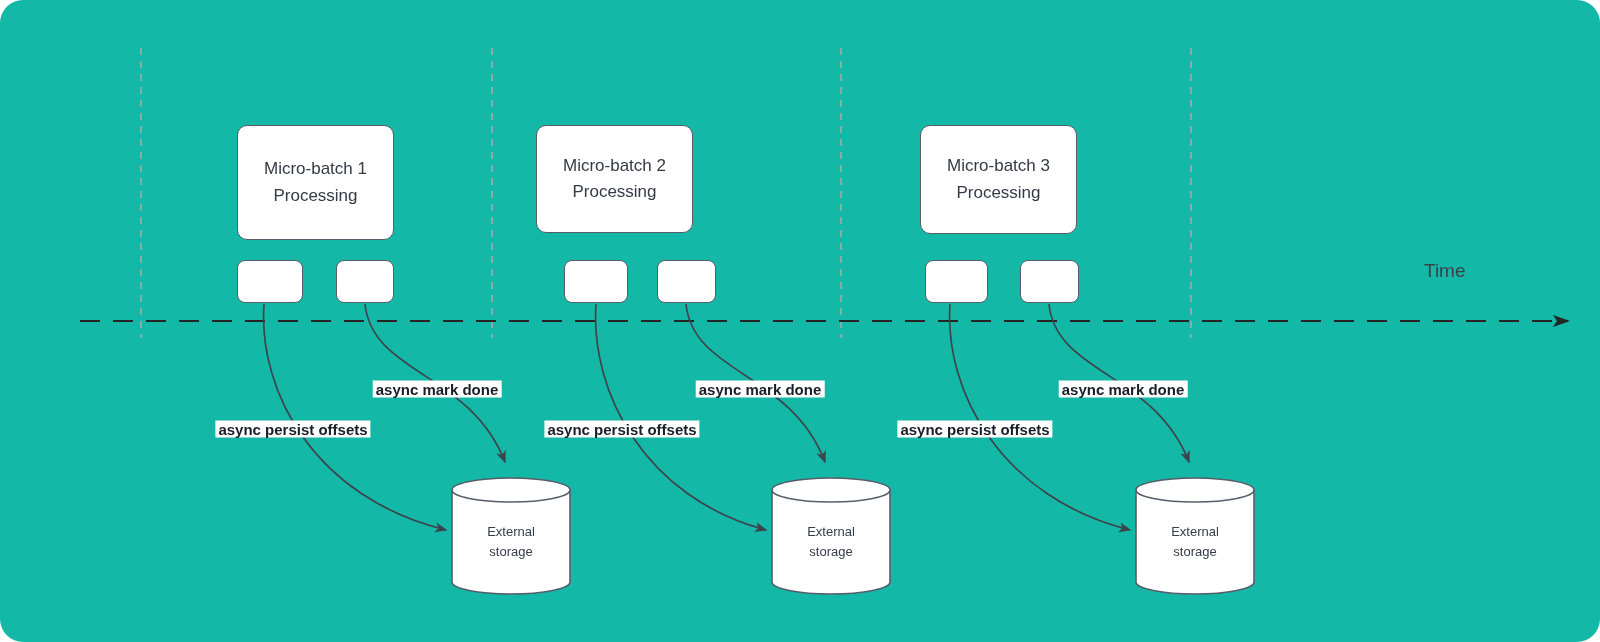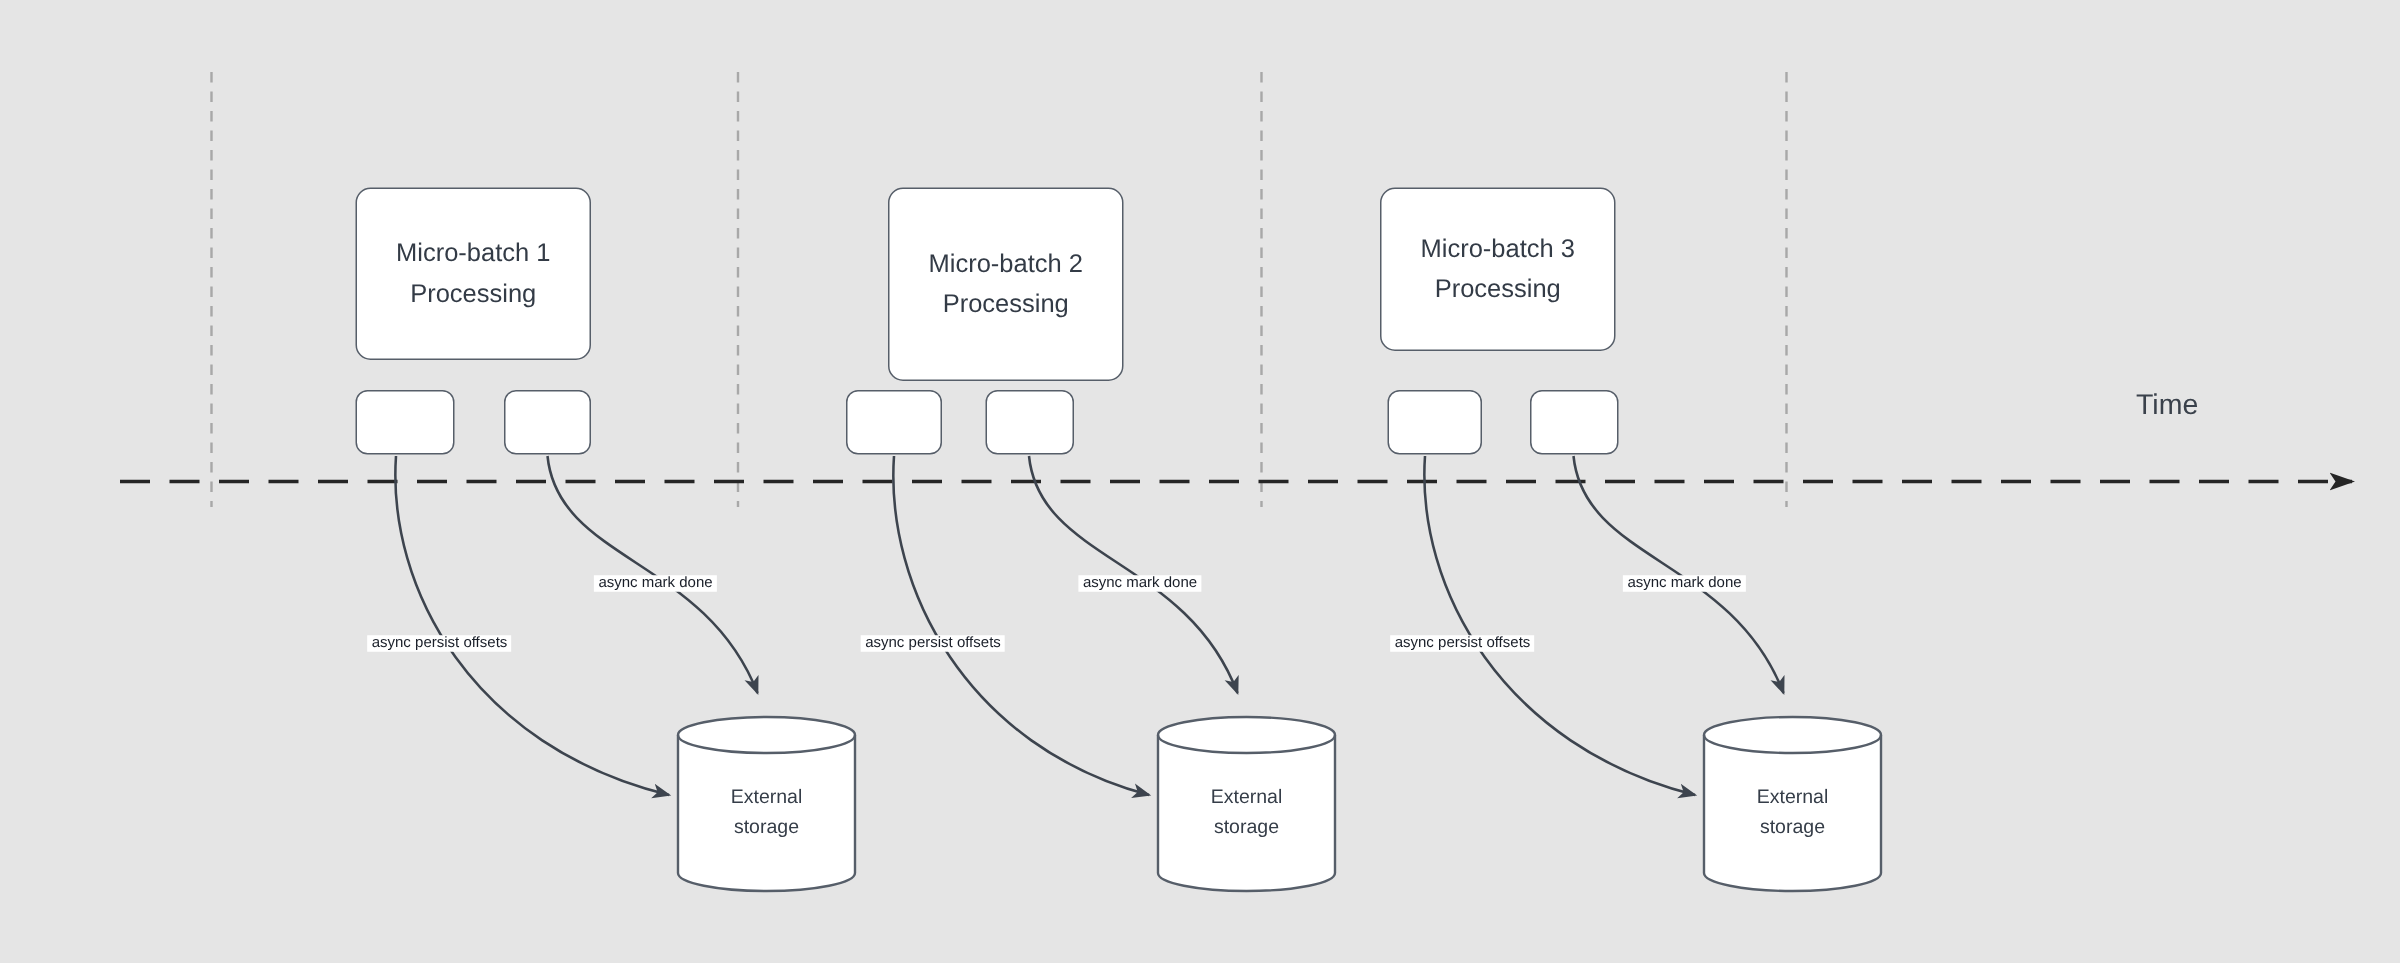--- a/index.html
+++ b/index.html
@@ -1,21 +1,22 @@
 <!DOCTYPE html>
 <html><head>
 <meta charset="utf-8">
 <style>
   html,body{margin:0;padding:0;background:#ffffff;}
   #canvas{
     position:relative;
     width:1600px;height:642px;
-    background:#e5e5e5;
+    background:#14b8a6;
     font-family:"Liberation Sans", sans-serif;
     overflow:hidden;
+    border-radius:23px;
   }
   #wires{position:absolute;left:0;top:0;width:1600px;height:642px;}
 
   .proc-box{
     position:absolute;
     box-sizing:border-box;
     border:1.6px solid #565e69;
     border-radius:10px;
     background:#ffffff;
     display:flex;align-items:center;justify-content:center;
@@ -29,21 +30,21 @@
     position:absolute;
     box-sizing:border-box;
     border:1.6px solid #565e69;
     border-radius:8px;
     background:#ffffff;
     z-index:2;
   }
   .arrow-label{
     position:absolute;
     transform:translate(-50%,-50%);
-    font-size:10px;font-weight:normal;
+    font-size:15px;font-weight:bold;
     color:#191e28;
     background:#ffffff;
     padding:0 3px;
     white-space:nowrap;
     z-index:3;
   }
   .storage-label{
     position:absolute;
     transform:translate(-50%,-50%);
     text-align:center;
@@ -99,21 +100,21 @@
       <path d="M772,490 A59,12 0 0 0 890,490" fill="none" stroke="#565e69" stroke-width="1.6"></path>
     </g>
     <g>
       <path d="M1136,490 A59,12 0 0 1 1254,490 L1254,582 A59,12 0 0 1 1136,582 Z" fill="#ffffff" stroke="#565e69" stroke-width="1.6"></path>
       <path d="M1136,490 A59,12 0 0 0 1254,490" fill="none" stroke="#565e69" stroke-width="1.6"></path>
     </g>
   </svg>
 
   <div class="proc-box" style="left:237px;top:125px;width:157px;height:115px;">Micro-batch 1
 Processing</div>
-  <div class="proc-box" style="left:592px;top:125px;width:157px;height:129px;">Micro-batch 2
+  <div class="proc-box" style="left:536px;top:125px;width:157px;height:108px;">Micro-batch 2
 Processing</div>
   <div class="proc-box" style="left:920px;top:125px;width:157px;height:109px;">Micro-batch 3
 Processing</div>
 
   <div class="mini-box" style="left:237px;top:260px;width:66px;height:43px;"></div>
   <div class="mini-box" style="left:336px;top:260px;width:58px;height:43px;"></div>
   <div class="mini-box" style="left:564px;top:260px;width:64px;height:43px;"></div>
   <div class="mini-box" style="left:657px;top:260px;width:59px;height:43px;"></div>
   <div class="mini-box" style="left:925px;top:260px;width:63px;height:43px;"></div>
   <div class="mini-box" style="left:1020px;top:260px;width:59px;height:43px;"></div>

